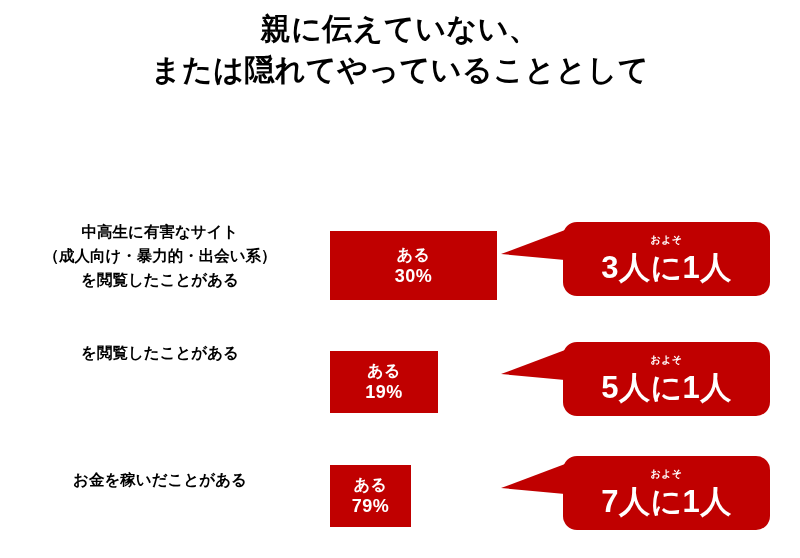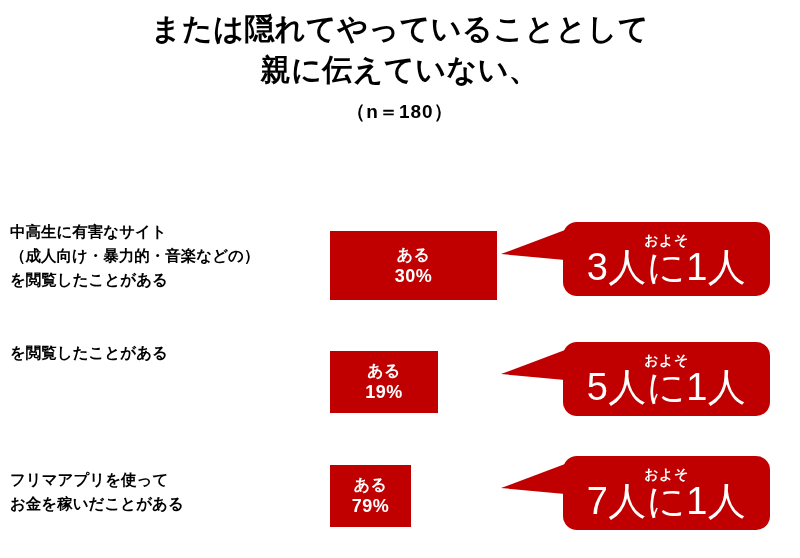--- a/index.html
+++ b/index.html
@@ -51,20 +51,21 @@
   .row {
     position: relative;
     width: 800px;
     height: 116px;
   }
 
   .row-label {
     position: absolute;
     left: 10px;
     width: 300px;
+    text-align: center;
     font-size: 15.5px;
     font-weight: bold;
     line-height: 24px;
     color: #000;
     white-space: nowrap;
   }
   .row-label .lbl-line { display: block; }
 
   
   .bar {
@@ -105,49 +106,48 @@
   }
   .callout-tail {
     position: absolute;
     left: -62px;
     top: 8px;
     width: 64px;
     height: 34px;
     pointer-events: none;
   }
   .callout-sub {
-    font-size: 14px;
+    font-size: 10px;
     font-weight: bold;
     line-height: 16px;
     letter-spacing: 0.5px;
     margin-bottom: 1px;
   }
   .callout-main {
-    font-size: 38px;
-    font-weight: normal;
+    font-size: 31px;
+    font-weight: bold;
     line-height: 37px;
     letter-spacing: 0.5px;
     white-space: nowrap;
   }
 </style>
 </head>
 <body>
 
 <div class="title-block">
+  <div class="title-line">親に伝えていない、</div>
   <div class="title-line">または隠れてやっていることとして</div>
-  <div class="title-line">親に伝えていない、</div>
-  <div class="subtitle">（n＝180）</div>
 </div>
 
 <div class="chart">
 
   <div class="row">
     <div class="row-label" style="top:12px;">
       <span class="lbl-line">中高生に有害なサイト</span>
-      <span class="lbl-line">（成人向け・暴力的・音楽などの）</span>
+      <span class="lbl-line">（成人向け・暴力的・出会い系）</span>
       <span class="lbl-line">を閲覧したことがある</span>
     </div>
 
     <div class="bar" style="top:23px; width:167px; height:69px;">
       <span class="bar-ans">ある</span>
       <span class="bar-pct">30%</span>
     </div>
 
     <div class="callout" style="left:563px; top:14px; width:207px; height:74px;">
       <svg class="callout-tail" viewBox="0 0 64 34" preserveAspectRatio="none">
@@ -172,21 +172,20 @@
       <svg class="callout-tail" viewBox="0 0 64 34" preserveAspectRatio="none">
         <polygon points="64,0 0,24 64,30" fill="#C00000"></polygon>
       </svg>
       <span class="callout-sub">およそ</span>
       <span class="callout-main">5人に1人</span>
     </div>
   </div>
 
   <div class="row">
     <div class="row-label" style="top:28px;">
-      <span class="lbl-line">フリマアプリを使って</span>
       <span class="lbl-line">お金を稼いだことがある</span>
     </div>
 
     <div class="bar" style="top:25px; width:81px; height:62px;">
       <span class="bar-ans">ある</span>
       <span class="bar-pct">79%</span>
     </div>
 
     <div class="callout" style="left:563px; top:16px; width:207px; height:74px;">
       <svg class="callout-tail" viewBox="0 0 64 34" preserveAspectRatio="none">

